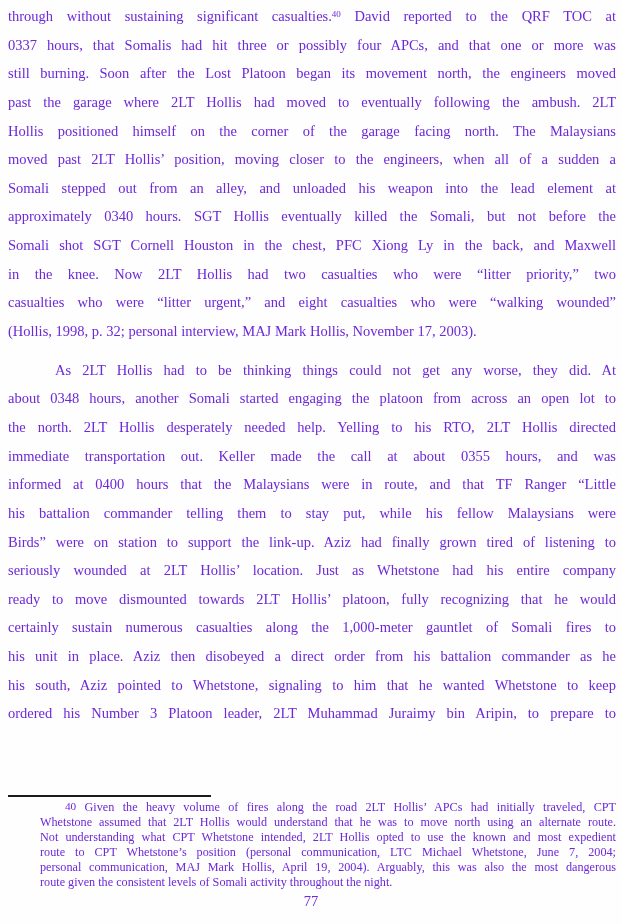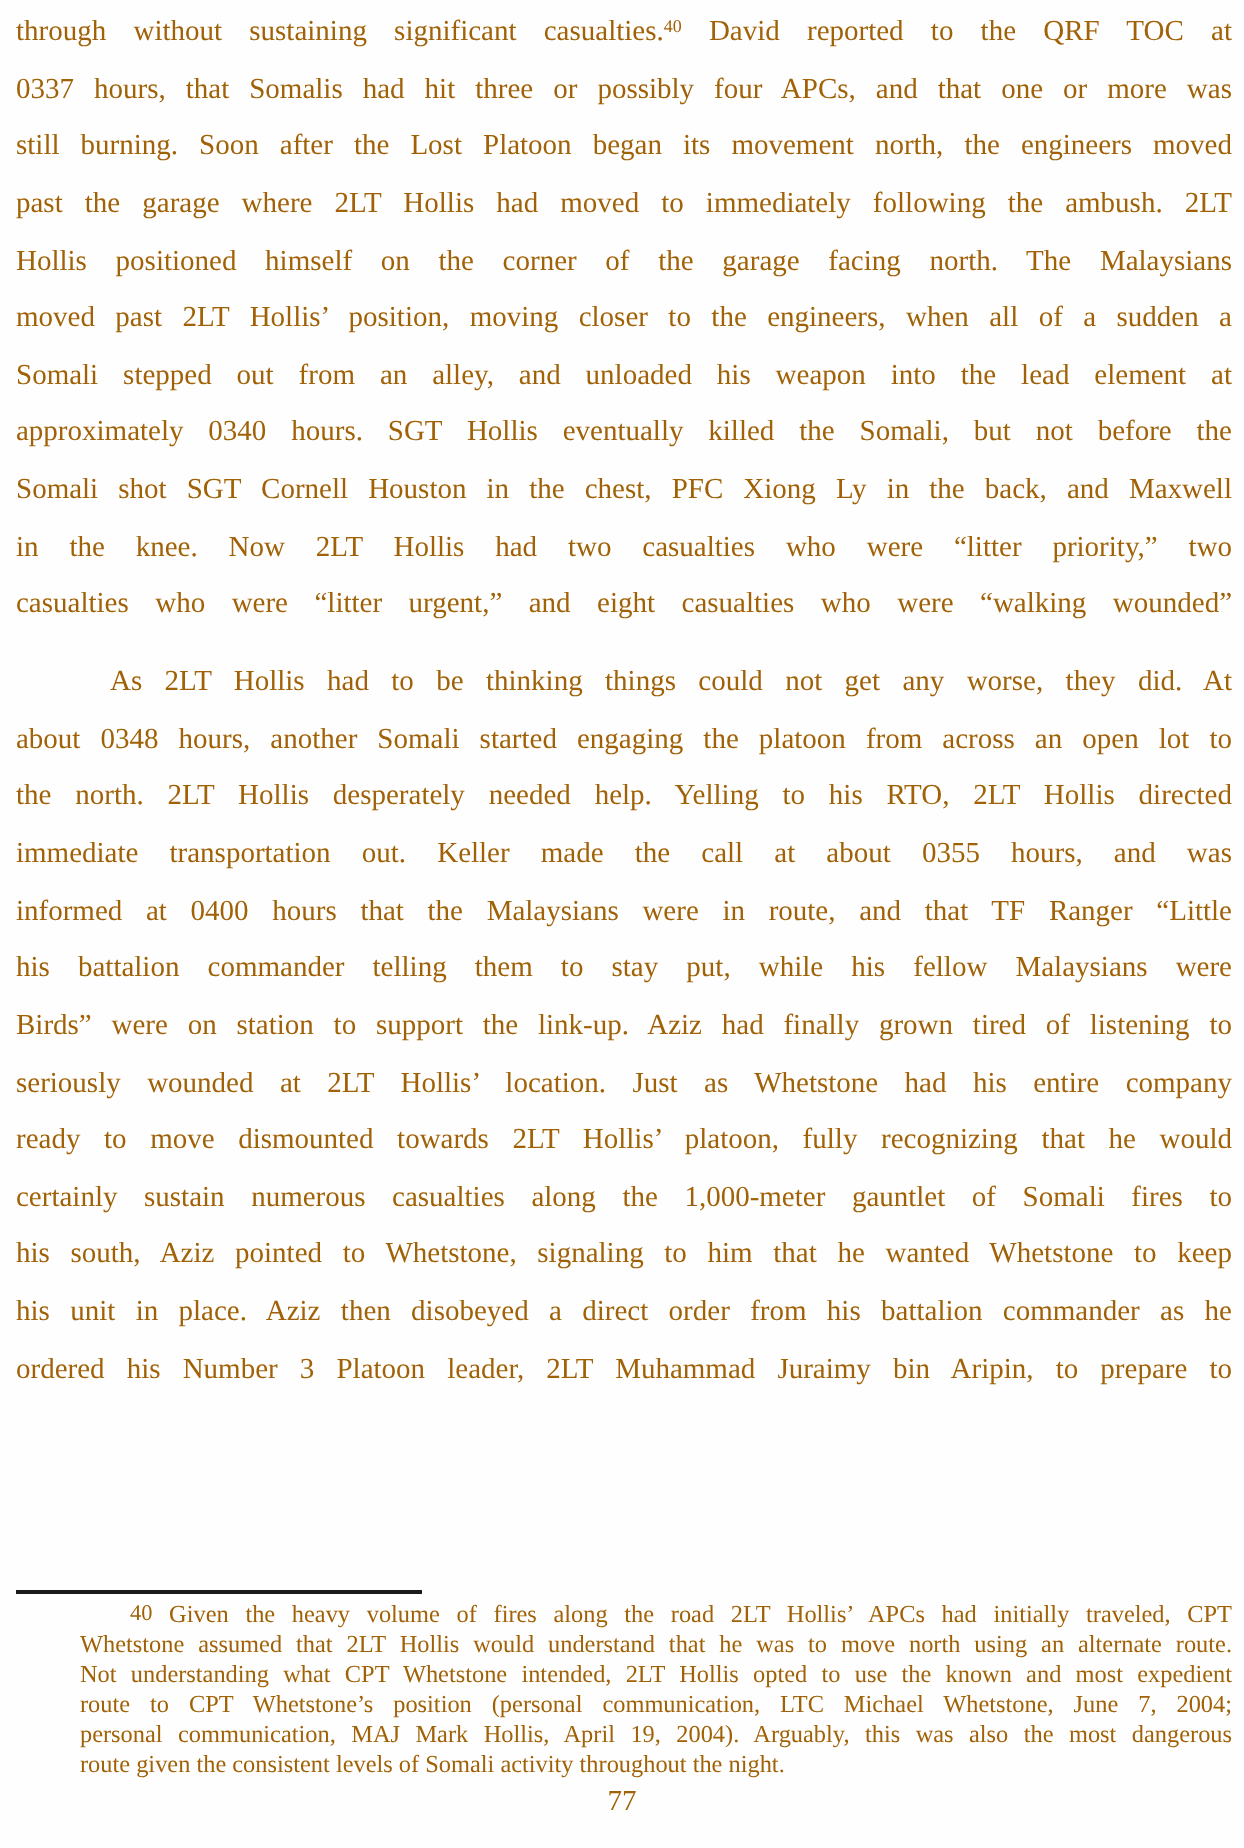--- a/index.html
+++ b/index.html
@@ -5,21 +5,21 @@
   html, body {
     margin: 0;
     padding: 0;
     background: #ffffff;
   }
   .page {
     position: relative;
     width: 622px;
     height: 924px;
     background: #fefefe;
-    color: #a16207;
+    color: #6d28d9;
     font-family: "Liberation Serif", "DejaVu Serif", serif;
     overflow: hidden;
   }
   .body-text {
     position: absolute;
     top: 2px;
     left: 8px;
     right: 6px;
     font-size: 14.5px;
     line-height: 28.64px;
@@ -77,42 +77,43 @@
 </head>
 <body>
 
 <main class="page">
 
   <section class="body-text">
     <div class="paragraph p1">
         <div class="line"><span>through without sustaining significant casualties.</span><sup>40</sup><span>  David reported to the QRF TOC at</span></div>
         <div class="line">0337 hours, that Somalis had hit three or possibly four APCs, and that one or more was</div>
         <div class="line">still burning.  Soon after the Lost Platoon began its movement north, the engineers moved</div>
-        <div class="line">past the garage where 2LT Hollis had moved to immediately following the ambush.  2LT</div>
+        <div class="line">past the garage where 2LT Hollis had moved to eventually following the ambush.  2LT</div>
         <div class="line">Hollis positioned himself on the corner of the garage facing north.  The Malaysians</div>
         <div class="line">moved past 2LT Hollis’ position, moving closer to the engineers, when all of a sudden a</div>
         <div class="line">Somali stepped out from an alley, and unloaded his weapon into the lead element at</div>
         <div class="line">approximately 0340 hours.  SGT Hollis eventually killed the Somali, but not before the</div>
         <div class="line">Somali shot SGT Cornell Houston in the chest, PFC Xiong Ly in the back, and Maxwell</div>
         <div class="line">in the knee.  Now 2LT Hollis had two casualties who were  “litter priority,” two</div>
         <div class="line">casualties who were “litter urgent,” and eight casualties who were “walking wounded”</div>
+        <div class="line flush">(Hollis, 1998, p. 32; personal interview, MAJ Mark Hollis, November 17, 2003).</div>
       </div>
     <div class="paragraph p2">
         <div class="line indent">As 2LT Hollis had to be thinking things could not get any worse, they did.  At</div>
         <div class="line">about 0348 hours, another Somali started engaging the platoon from across an open lot to</div>
         <div class="line">the north.  2LT Hollis desperately needed help.  Yelling to his RTO, 2LT Hollis directed</div>
         <div class="line">immediate transportation out.  Keller made the call at about 0355 hours, and was</div>
         <div class="line">informed at 0400 hours that the Malaysians were in route, and that TF Ranger “Little</div>
         <div class="line">his battalion commander telling them to stay put, while his fellow Malaysians were</div>
         <div class="line">Birds” were on station to support the link-up.  Aziz had finally grown tired of listening to</div>
         <div class="line">seriously wounded at 2LT Hollis’ location.  Just as Whetstone had his entire company</div>
         <div class="line">ready to move dismounted towards 2LT Hollis’ platoon, fully recognizing that he would</div>
         <div class="line">certainly sustain numerous casualties along the 1,000-meter gauntlet of Somali fires to</div>
+        <div class="line">his unit in place.  Aziz then disobeyed a direct order from his battalion commander as he</div>
         <div class="line">his south, Aziz pointed to Whetstone, signaling to him that he wanted Whetstone to keep</div>
-        <div class="line">his unit in place.  Aziz then disobeyed a direct order from his battalion commander as he</div>
         <div class="line">ordered his Number 3 Platoon leader, 2LT Muhammad Juraimy bin Aripin, to prepare to</div>
       </div>
   </section>
 
   <footer class="footnote-area">
     <div class="footnote-rule"></div>
     <div class="footnote">
         <div class="line indent"><span></span><sup>40</sup><span> Given the heavy volume of fires along the road 2LT Hollis’ APCs had initially traveled, CPT</span></div>
         <div class="line">Whetstone assumed that 2LT Hollis would understand that he was to move north using an alternate route.</div>
         <div class="line">Not understanding what CPT Whetstone intended, 2LT Hollis opted to use the known and most expedient</div>

